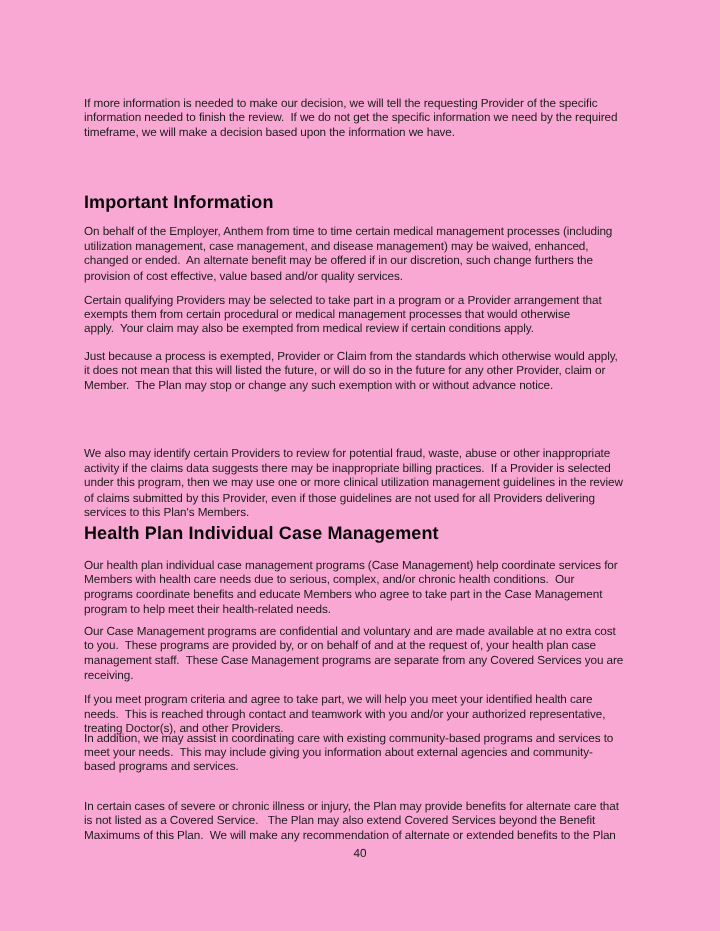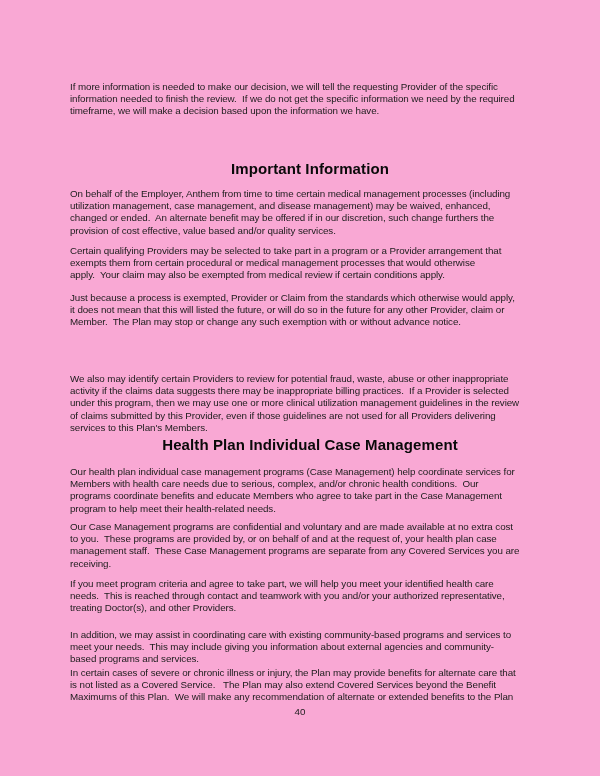--- a/index.html
+++ b/index.html
@@ -27,21 +27,20 @@
     color: #1c1c1c;
     white-space: pre;
   }
   .heading {
     font-size: 15px;
     line-height: 18px;
     font-weight: bold;
     color: #0a0a0a;
     letter-spacing: 0.1px;
     white-space: pre;
-    text-align: center;
   }
   .page-number {
     position: absolute;
     left: 0;
     width: 600px;
     text-align: center;
     font-size: 9.8px;
     line-height: 12px;
     color: #1c1c1c;
   }
@@ -79,21 +78,21 @@
 Members with health care needs due to serious, complex, and/or chronic health conditions.  Our
 programs coordinate benefits and educate Members who agree to take part in the Case Management
 program to help meet their health-related needs.</div>
   <div class="block para" style="top:521px">Our Case Management programs are confidential and voluntary and are made available at no extra cost
 to you.  These programs are provided by, or on behalf of and at the request of, your health plan case
 management staff.  These Case Management programs are separate from any Covered Services you are
 receiving.</div>
   <div class="block para" style="top:578px">If you meet program criteria and agree to take part, we will help you meet your identified health care
 needs.  This is reached through contact and teamwork with you and/or your authorized representative,
 treating Doctor(s), and other Providers.</div>
-  <div class="block para" style="top:629px">In addition, we may assist in coordinating care with existing community-based programs and services to
+  <div class="block para" style="top:610px">In addition, we may assist in coordinating care with existing community-based programs and services to
 meet your needs.  This may include giving you information about external agencies and community-
 based programs and services.</div>
   <div class="block para" style="top:667px">In certain cases of severe or chronic illness or injury, the Plan may provide benefits for alternate care that
 is not listed as a Covered Service.   The Plan may also extend Covered Services beyond the Benefit
 Maximums of this Plan.  We will make any recommendation of alternate or extended benefits to the Plan</div>
 
   <div class="page-number" style="top:706px">40</div>
 
 </div>
 

